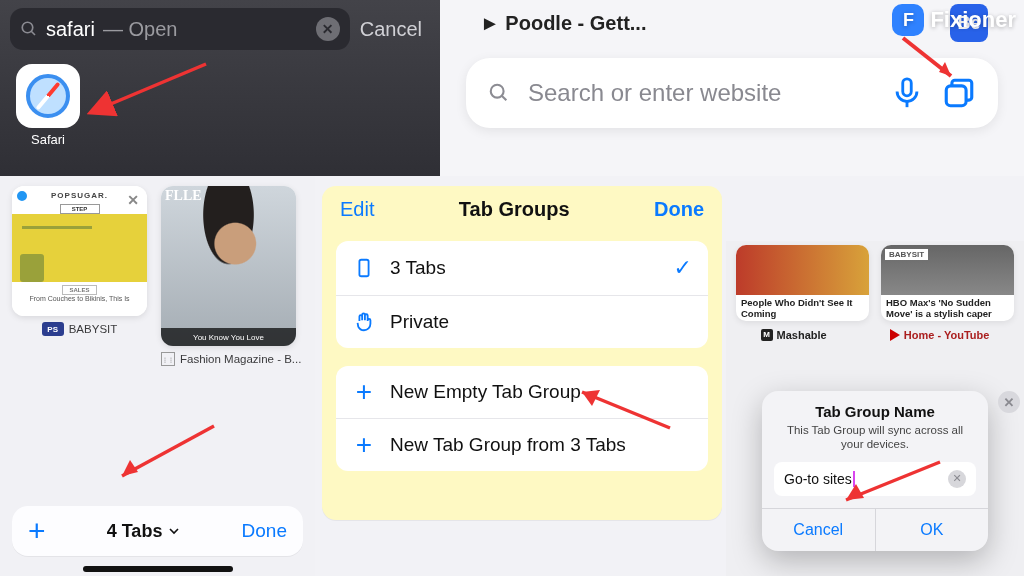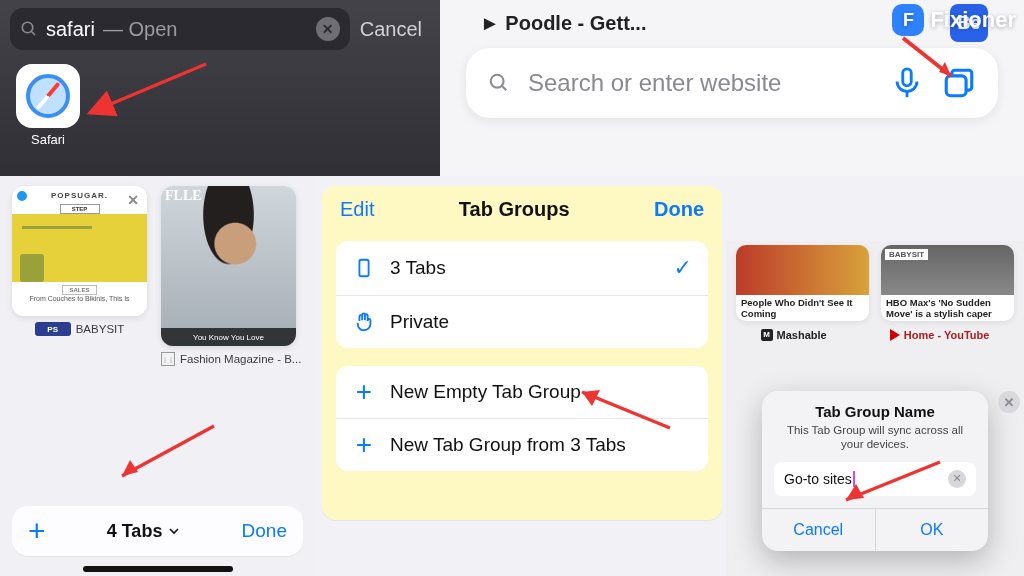--- a/index.html
+++ b/index.html
@@ -78,21 +78,21 @@
   }
   .cards-row {
     display:flex; gap:12px; padding:4px 26px 4px 26px;
   }
   .card-mini {
     padding:3px 4px; color:#222; font-weight:700; font-size:20px;
     display:flex;align-items:center; gap:6px;
   }
   .behance { width:38px;height:38px;border-radius:8px;background:#2862e9;color:#fff;display:flex;align-items:center;justify-content:center;font-weight:800;font-size:18px;}
   .addr {
-    margin:2px 16px 0;
+    margin:12px 16px 0;
     background:#fff; border-radius:24px;
     height:70px;
     display:flex; align-items:center;
     padding:0 22px;
     box-shadow:0 3px 12px rgba(0,0,0,0.08);
     gap:18px;
   }
   .addr-mag{width:22px;height:22px;}
   .addr-ph{ flex:1;color:#898990;font-size:24px; }
   .addr-mic,.addr-tabs{width:34px;height:34px;}
@@ -122,21 +122,21 @@
   .ps-header{height:18px;background:#fff;font-size:8px;font-weight:800;letter-spacing:1px;display:flex;align-items:center;justify-content:center;color:#444;}
   .ps-sub{height:10px;background:#fff;font-size:6px;font-weight:700;border:1px solid #999;width:40px;margin:0 auto;display:flex;align-items:center;justify-content:center;color:#333;}
   .ps-yellow{flex:1;background:#e6d13b;position:relative;overflow:hidden;}
   .ps-yellow::before,.ps-yellow::after{content:"";position:absolute;background:#9aa13a;}
   .ps-yellow::before{left:10px;top:12px;width:70px;height:3px;}
   .ps-yellow::after{left:8px;top:40px;width:24px;height:28px;border-radius:3px;}
   .ps-badge{position:absolute;left:3px;top:3px;width:14px;height:14px;border-radius:50%;background:#2196f3;border:2px solid #fff;}
   .ps-cap{height:34px;background:#fff;font-size:7px;color:#555;padding:3px;text-align:center;}
   .sale{display:inline-block;background:#fff;border:1px solid #bbb;font-size:6px;padding:1px 6px;font-weight:700;color:#777;}
   .ov-label{margin-top:6px;font-size:11.5px;color:#3a3a3c;display:flex;align-items:center;gap:5px;justify-content:center;}
-  .ps-logo{width:36px;height:14px;border-radius:3px;background:#2c3e8f;color:#fff;font-size:8px;font-weight:800;display:flex;align-items:center;justify-content:center;}
+  .ps-logo{width:22px;height:14px;border-radius:3px;background:#2c3e8f;color:#fff;font-size:8px;font-weight:800;display:flex;align-items:center;justify-content:center;}
   .face{
     height:160px;
     background:
       radial-gradient(circle at 55% 36%, #c99e7b 16%, transparent 17%),
       radial-gradient(ellipse at 50% 18%, #231f1e 26%, transparent 27%),
       linear-gradient(#cfd6dc,#a5adb4);
   }
   .face-cap{position:absolute;left:0;right:0;bottom:0;height:18px;background:rgba(0,0,0,0.7);color:#fff;font-size:8px;display:flex;align-items:center;justify-content:center;}
 
   .ov-foot{

